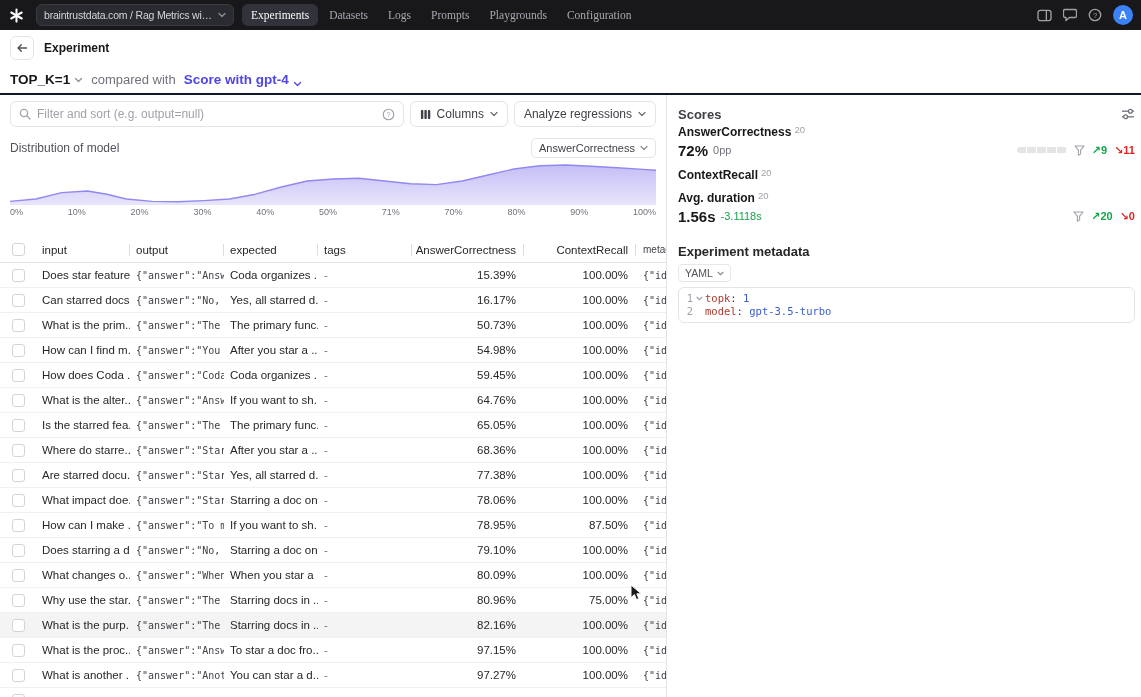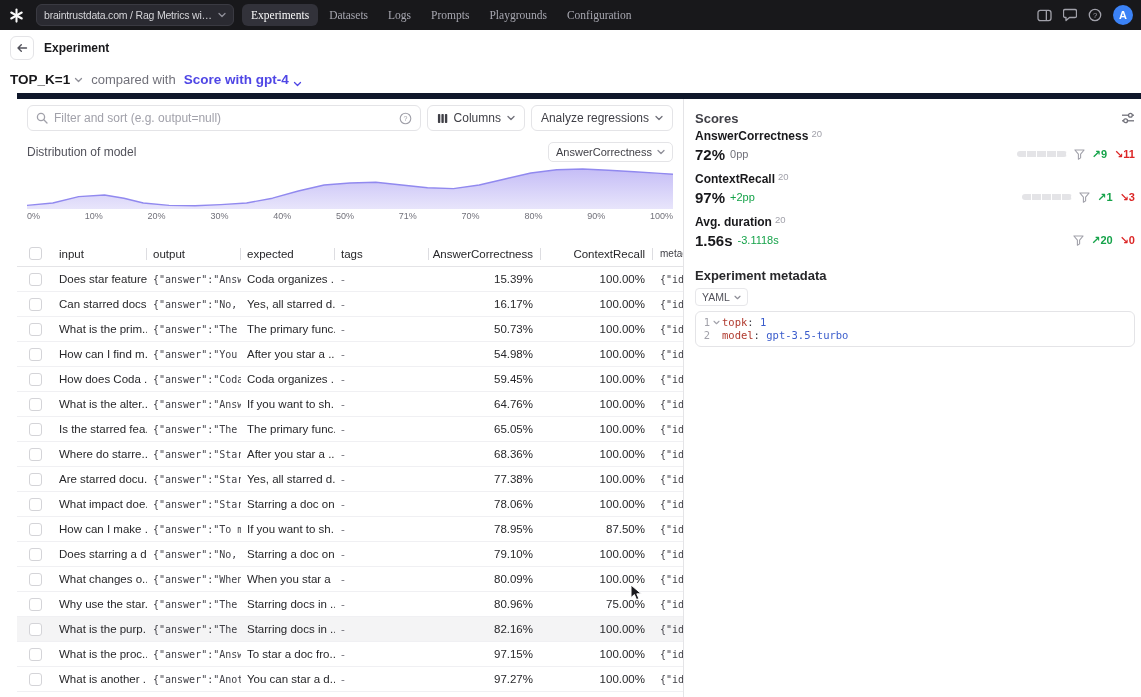--- a/index.html
+++ b/index.html
@@ -49,21 +49,21 @@
   .more-btn { font-size:13px; color:#52525b; background:none; border:none; line-height:1; }
 
   
   .compare-row { position:absolute; top:66px; left:0; right:0; height:27px; display:flex; align-items:center; padding:0 10px; gap:8px; }
   .base-picker { display:flex; align-items:center; gap:4px; font-size:13.5px; font-weight:700; }
   .connector { color:#71717a; font-size:13px; }
   .compare-picker { display:flex; align-items:flex-end; gap:4px; font-size:13.5px; font-weight:600; color:var(--accent,#4f46e5); }
   .compare-picker .chev { color:var(--accent,#4f46e5); }
 
   
-  .main { position:absolute; top:93px; left:0; right:0; bottom:0; border-top:6px solid #0f172a; display:flex;margin-left:17px; }
+  .main { position:absolute; top:93px; left:0; right:0; bottom:0; border-top:2px solid #0f172a; display:flex; }
   .left-panel { width:667px; flex:none; border-right:1px solid #e4e4e7; overflow:hidden; }
   .right-panel { flex:1; padding:10px 6px 0 11px; overflow:hidden; }
 
   
   .toolbar { display:flex; gap:6px; padding:6px 10px; }
   .filter-box { flex:1; height:26px; border:1px solid #e4e4e7; border-radius:6px; display:flex; align-items:center; padding:0 8px; gap:6px; color:#a1a1aa; }
   .filter-box input { flex:1; border:none; outline:none; font-family:inherit; font-size:12px; color:#27272a; background:transparent; min-width:0; }
   .filter-box input::placeholder { color:#a1a1aa; }
   .btn { height:26px; border:1px solid #e4e4e7; border-radius:6px; background:#fff; display:flex; align-items:center; gap:6px; padding:0 9px; font-size:12px; color:#3f3f46; font-family:inherit; white-space:nowrap; }
   .btn .chev { color:#71717a; }
@@ -555,34 +555,20 @@
         <span class="arrow-up">↗9</span>
         <span class="arrow-down">↘11</span>
       </span>
     </div>
   </div>
         <div class="metric">
     <div class="metric-name-row">
       <span class="metric-name">ContextRecall</span>
       <span class="metric-count">20</span>
     </div>
-    <div class="metric-value-row">
-      <span class="metric-value">97%</span>
-      <span class="metric-delta positive">+2pp</span>
-      <span class="metric-right">
-        <span class="mini-bar"><span class="mini-bar-fill" style="width: 97%;"></span></span>
-        <span class="funnel">
-                <svg width="11" height="11" viewBox="0 0 11 11">
-                  <path d="M0.9 1 H10.1 L6.6 5.1 V8.9 L4.4 10.2 V5.1 Z" fill="none" stroke="currentColor" stroke-width="1.1" stroke-linejoin="round"></path>
-                </svg>
-              </span>
-        <span class="arrow-up">↗1</span>
-        <span class="arrow-down">↘3</span>
-      </span>
-    </div>
   </div>
         <div class="metric">
     <div class="metric-name-row">
       <span class="metric-name">Avg. duration</span>
       <span class="metric-count">20</span>
     </div>
     <div class="metric-value-row">
       <span class="metric-value">1.56s</span>
       <span class="metric-delta positive">-3.1118s</span>
       <span class="metric-right">

